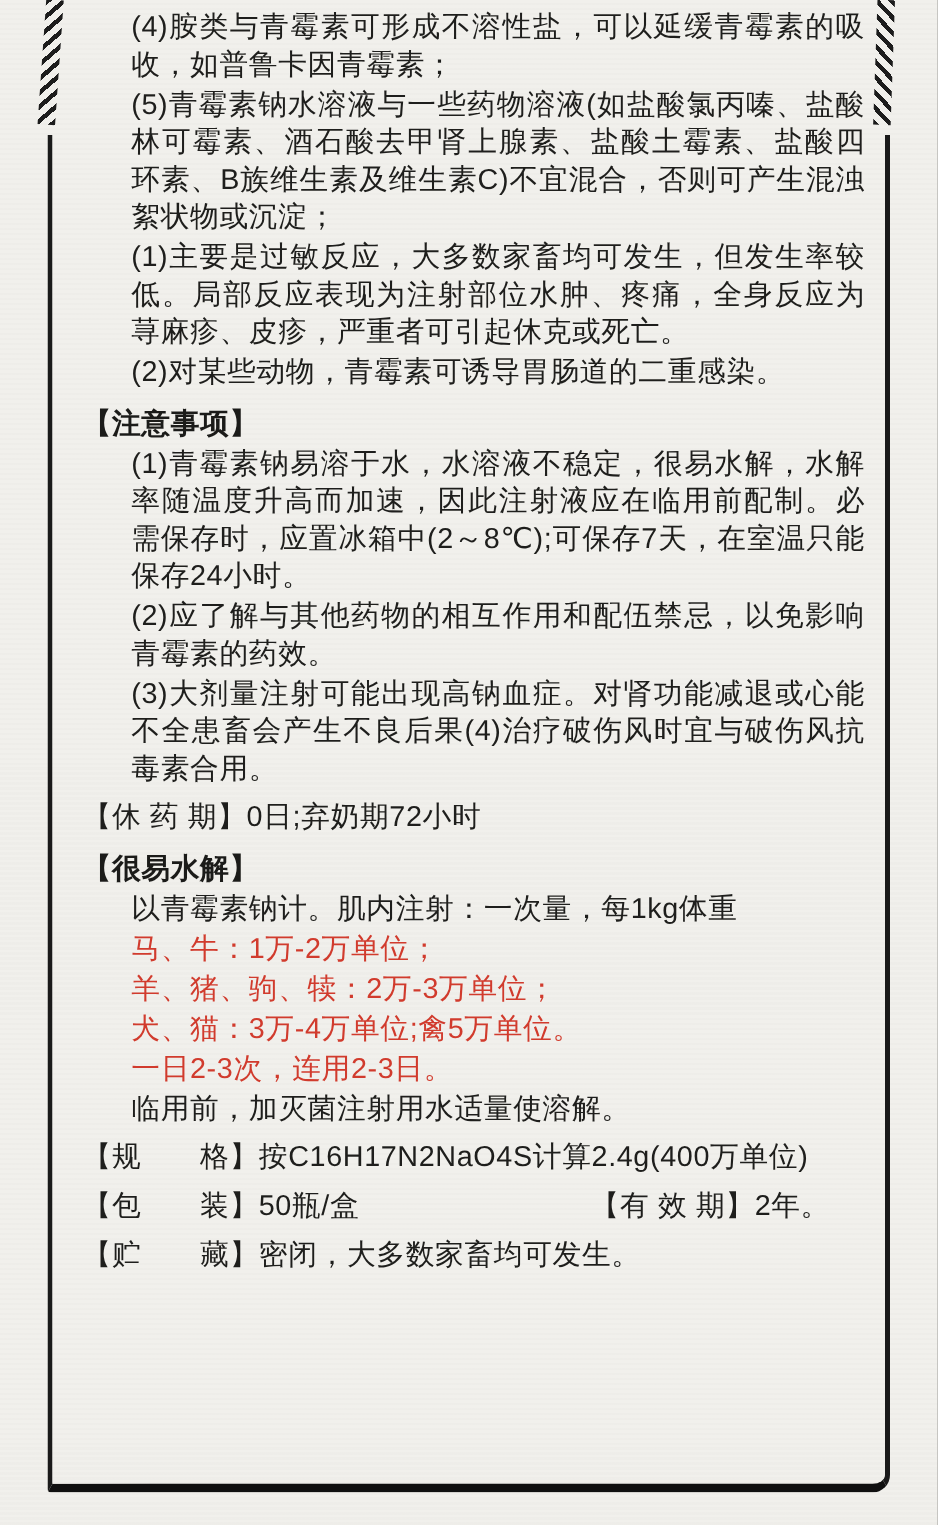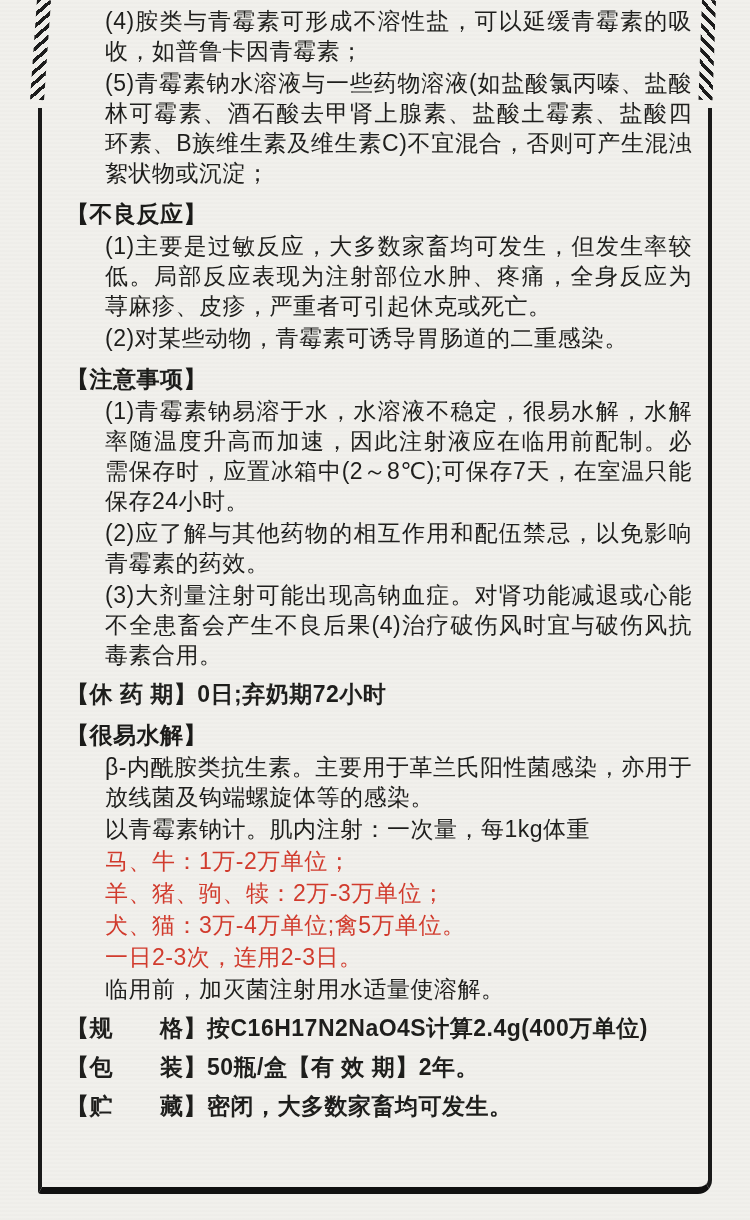--- a/index.html
+++ b/index.html
@@ -66,55 +66,54 @@
     margin: 2px 0 2px 39px;
     text-align: justify;
   }
   .heading {
     margin: 11px 0 1px 0;
     font-weight: bold;
     color: #1b1b19;
   }
   .kv {
     margin: 9px 0 0 0;
-    font-weight: bold;
+    font-weight: normal;
   }
   .kv2 {
     display: flex;
+    justify-content: space-between;
     padding-right: 28px;
   }
   .red { color: #d13b2d; }
 </style>
 </head>
 <body>
 
 <div class="canvas">
 
   <div class="hatch hatch-left"></div>
   <div class="hatch hatch-right"></div>
   <div class="frame"></div>
 
   <div class="content">
 
     <div class="para">(4)胺类与青霉素可形成不溶性盐，可以延缓青霉素的吸收，如普鲁卡因青霉素；</div>
     <div class="para">(5)青霉素钠水溶液与一些药物溶液(如盐酸氯丙嗪、盐酸林可霉素、酒石酸去甲肾上腺素、盐酸土霉素、盐酸四环素、B族维生素及维生素C)不宜混合，否则可产生混浊絮状物或沉淀；</div>
 
-    <div class="heading">【不良反应】</div>
     <div class="para">(1)主要是过敏反应，大多数家畜均可发生，但发生率较低。局部反应表现为注射部位水肿、疼痛，全身反应为荨麻疹、皮疹，严重者可引起休克或死亡。</div>
     <div class="para">(2)对某些动物，青霉素可诱导胃肠道的二重感染。</div>
 
     <div class="heading">【注意事项】</div>
     <div class="para">(1)青霉素钠易溶于水，水溶液不稳定，很易水解，水解率随温度升高而加速，因此注射液应在临用前配制。必需保存时，应置冰箱中(2～8℃);可保存7天，在室温只能保存24小时。</div>
     <div class="para">(2)应了解与其他药物的相互作用和配伍禁忌，以免影响青霉素的药效。</div>
     <div class="para">(3)大剂量注射可能出现高钠血症。对肾功能减退或心能不全患畜会产生不良后果(4)治疗破伤风时宜与破伤风抗毒素合用。</div>
 
     <div class="kv">【休 药 期】0日;弃奶期72小时</div>
 
     <div class="heading">【很易水解】</div>
-    <div class="para">β-内酰胺类抗生素。主要用于革兰氏阳性菌感染，亦用于放线菌及钩端螺旋体等的感染。</div>
 
     <div class="para">以青霉素钠计。肌内注射：一次量，每1kg体重</div>
     <div class="para red">马、牛：1万-2万单位；</div>
     <div class="para red">羊、猪、驹、犊：2万-3万单位；</div>
     <div class="para red">犬、猫：3万-4万单位;禽5万单位。</div>
     <div class="para red">一日2-3次，连用2-3日。</div>
     <div class="para">临用前，加灭菌注射用水适量使溶解。</div>
 
     <div class="kv">【规　　格】按C16H17N2NaO4S计算2.4g(400万单位)</div>
 

